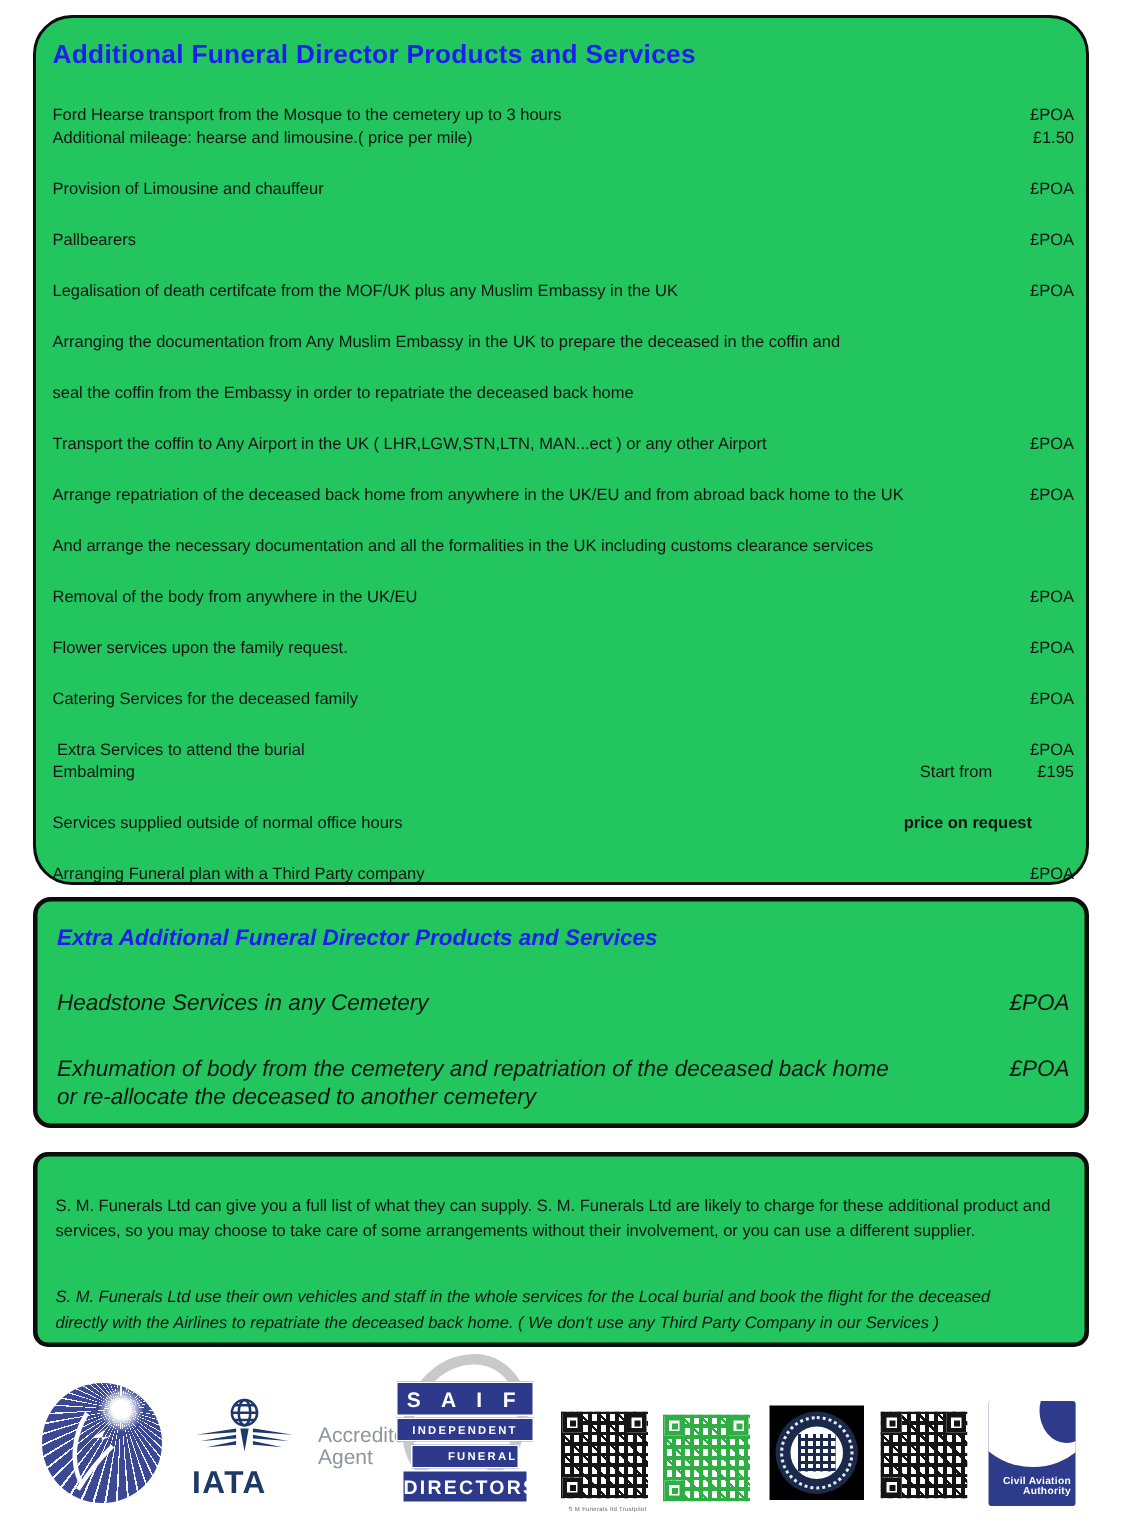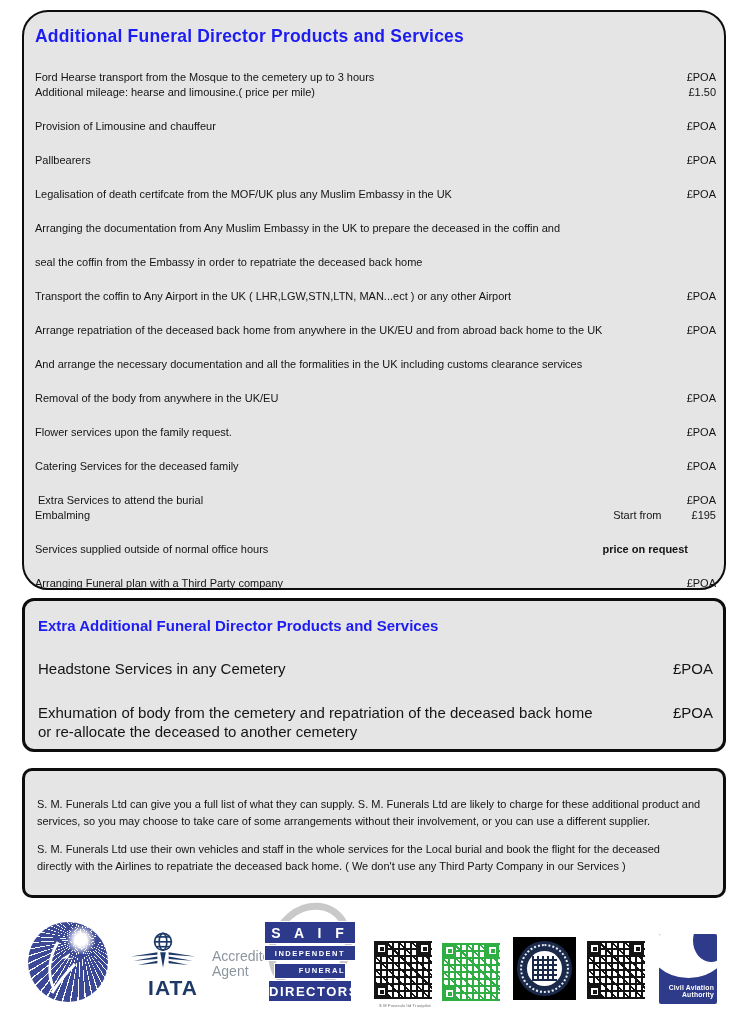--- a/index.html
+++ b/index.html
@@ -3,62 +3,62 @@
 <meta charset="utf-8">
 <style>
   html,body { margin:0; padding:0; }
   body {
     width:752px; height:1024px; position:relative;
     background:#ffffff; color:#141414;
     font-family:"Liberation Sans", sans-serif;
     overflow:hidden;
   }
   .box {
-    position:absolute; box-sizing:border-box; background:#e5e5e5;
+    position:absolute; box-sizing:border-box; background:#22c55e;
     border:2.5px solid #0d0d0d;
   }
   
   #box1 { left:22px; top:10px; width:704px; height:580px; border-radius:26px; padding:14px 8px 0 11px; }
   .blue-title { color:#1d1df2; font-weight:bold; }
   #box1 .blue-title { font-size:17.5px; letter-spacing:.2px; }
   #box1 .rows { margin-top:24px; }
   .srow { display:flex; justify-content:space-between; align-items:center;
           font-size:11px; line-height:13px; margin-top:21px; }
   .srow.tight { margin-top:2px; }
   .srow .lbl { padding-right:10px; }
   .srow .price { white-space:nowrap; }
   .srow .qualifier { margin-right:30px; }
   .srow .price.bold { font-weight:bold; margin-right:28px; }
   .srow.indent .lbl { padding-left:3px; }
   
-  #box2 { left:22px; top:598px; width:704px; height:154px; border-radius:12px; border-width:3px; padding:16px 10px 0 13px; }
+  #box2 { left:22px; top:598px; width:704px; height:154px; border-radius:12px; border-width:3px; padding:16px 10px 0 13px;font-style:italic; }
   #box2 .blue-title { font-size:15px; }
   .b2row { display:flex; justify-content:space-between; align-items:flex-start;
            font-size:15px; line-height:19px; margin-top:25px; }
   .b2row .price { font-size:15px; white-space:nowrap; }
   .b2row .l2 { display:block; }
   
   #box3 { left:22px; top:768px; width:704px; height:130px; border-radius:10px; border-width:3px; padding:25px 12px 0 12px;
           font-size:11px; line-height:16.5px; }
-  #box3 .para2 { margin-top:12px; }
+  #box3 .para2 { margin-top:28px;font-style:italic; }
   #box3 .pline { display:block; }
   
   .logo { position:absolute; }
   
   #companyLogo { left:28px; top:922px; width:80px; height:80px; border-radius:50%;
     background:
       radial-gradient(circle at 66% 22%, #ffffff 0 6px, rgba(255,255,255,.8) 8px, rgba(255,255,255,0) 15px),
       repeating-conic-gradient(from 0deg at 66% 22%, rgba(255,255,255,.95) 0deg 1.3deg, rgba(255,255,255,0) 1.3deg 7deg),
       #3b4896;
     overflow:hidden;
   }
   #companyLogo svg { position:absolute; inset:0; }
   
   #iataLogo { left:128px; top:924px; width:130px; height:80px; display:flex; align-items:center; }
-  .iata-left { width:72px; text-align:right; }
+  .iata-left { width:72px; text-align:left; }
   .iata-word { font-size:21px; font-weight:bold; color:#1c3968; letter-spacing:1px; line-height:18px; }
   .iata-div { width:2px; height:52px; background:#9aa3ad; margin:0 8px 0 6px; }
   .iata-caption { color:#8d959e; font-size:14px; line-height:15px; }
   
   #saifLogo { left:262px; top:901px; width:102px; height:100px; }
   .saif-ellipse { position:absolute; left:8px; top:0px; width:80px; height:94px;
     border:7px solid #c9c9c9; border-radius:50%; transform:rotate(30deg); box-sizing:border-box; }
   .saif-stack { position:absolute; left:0; top:18px; width:96px; }
   .saif-box { background:#2d3a8c; color:#fff; font-weight:bold; text-align:center;
     margin:1.5px auto 0; box-sizing:border-box; border:1px solid #fff; }

